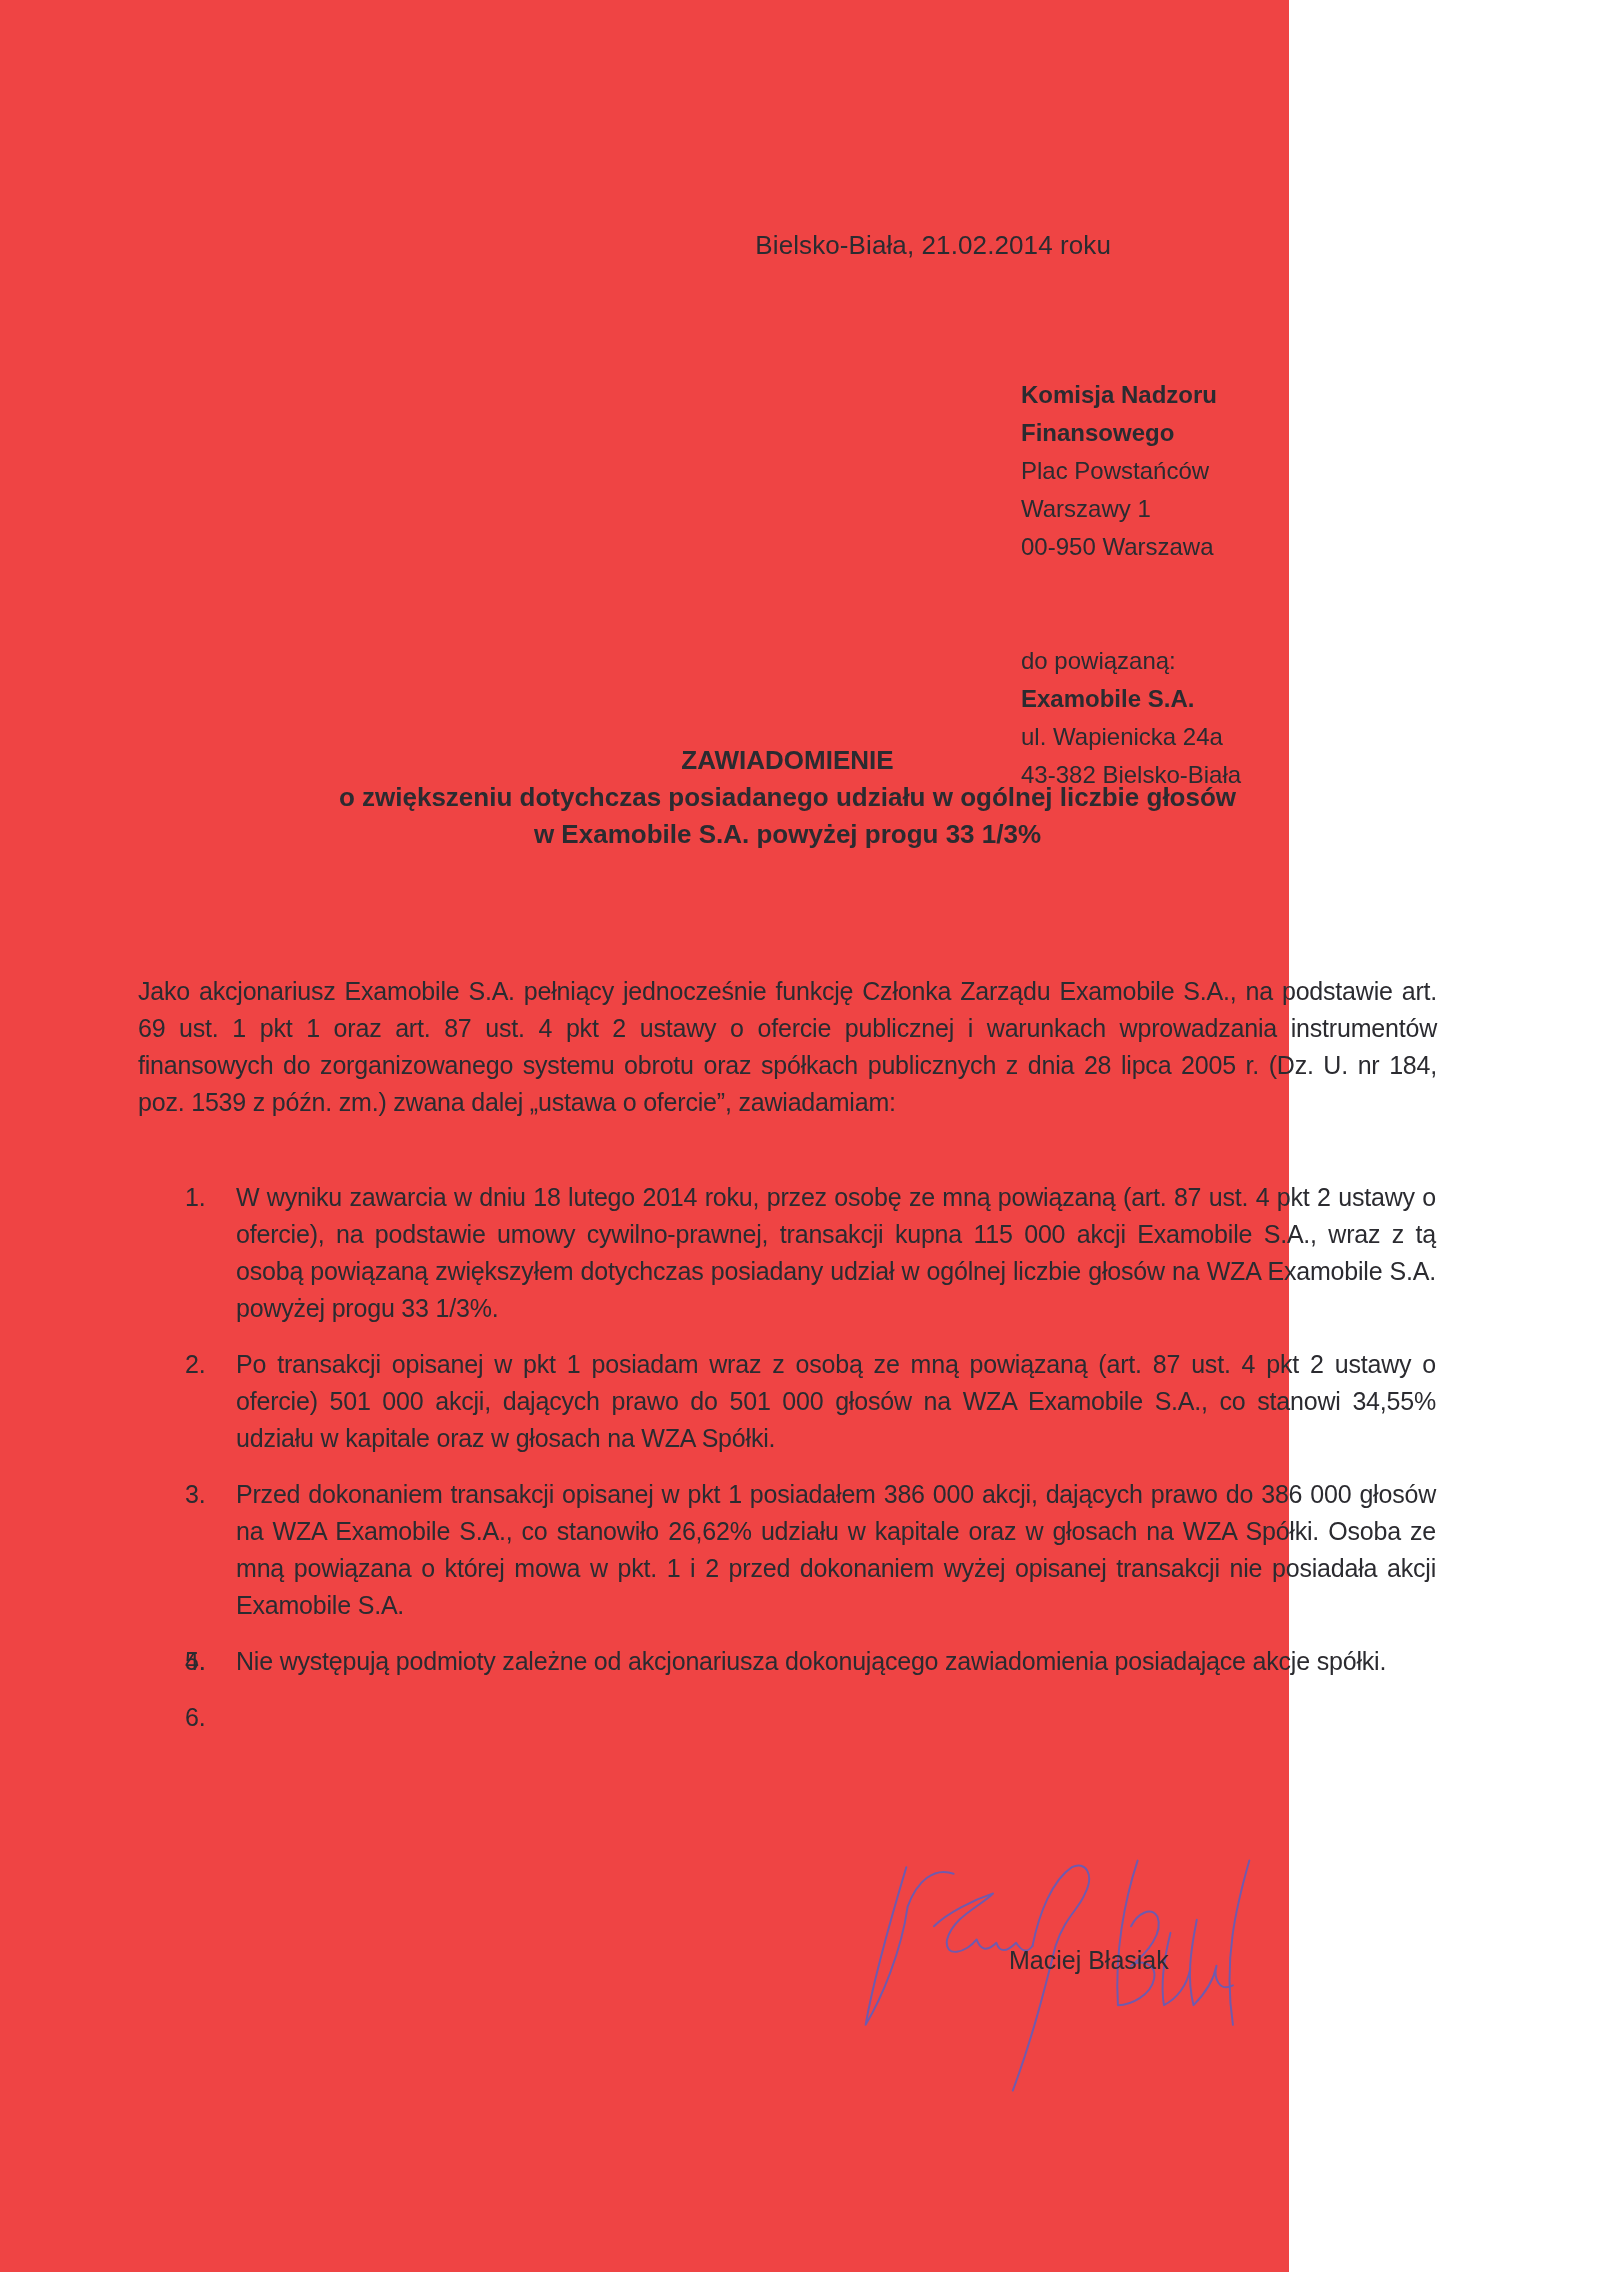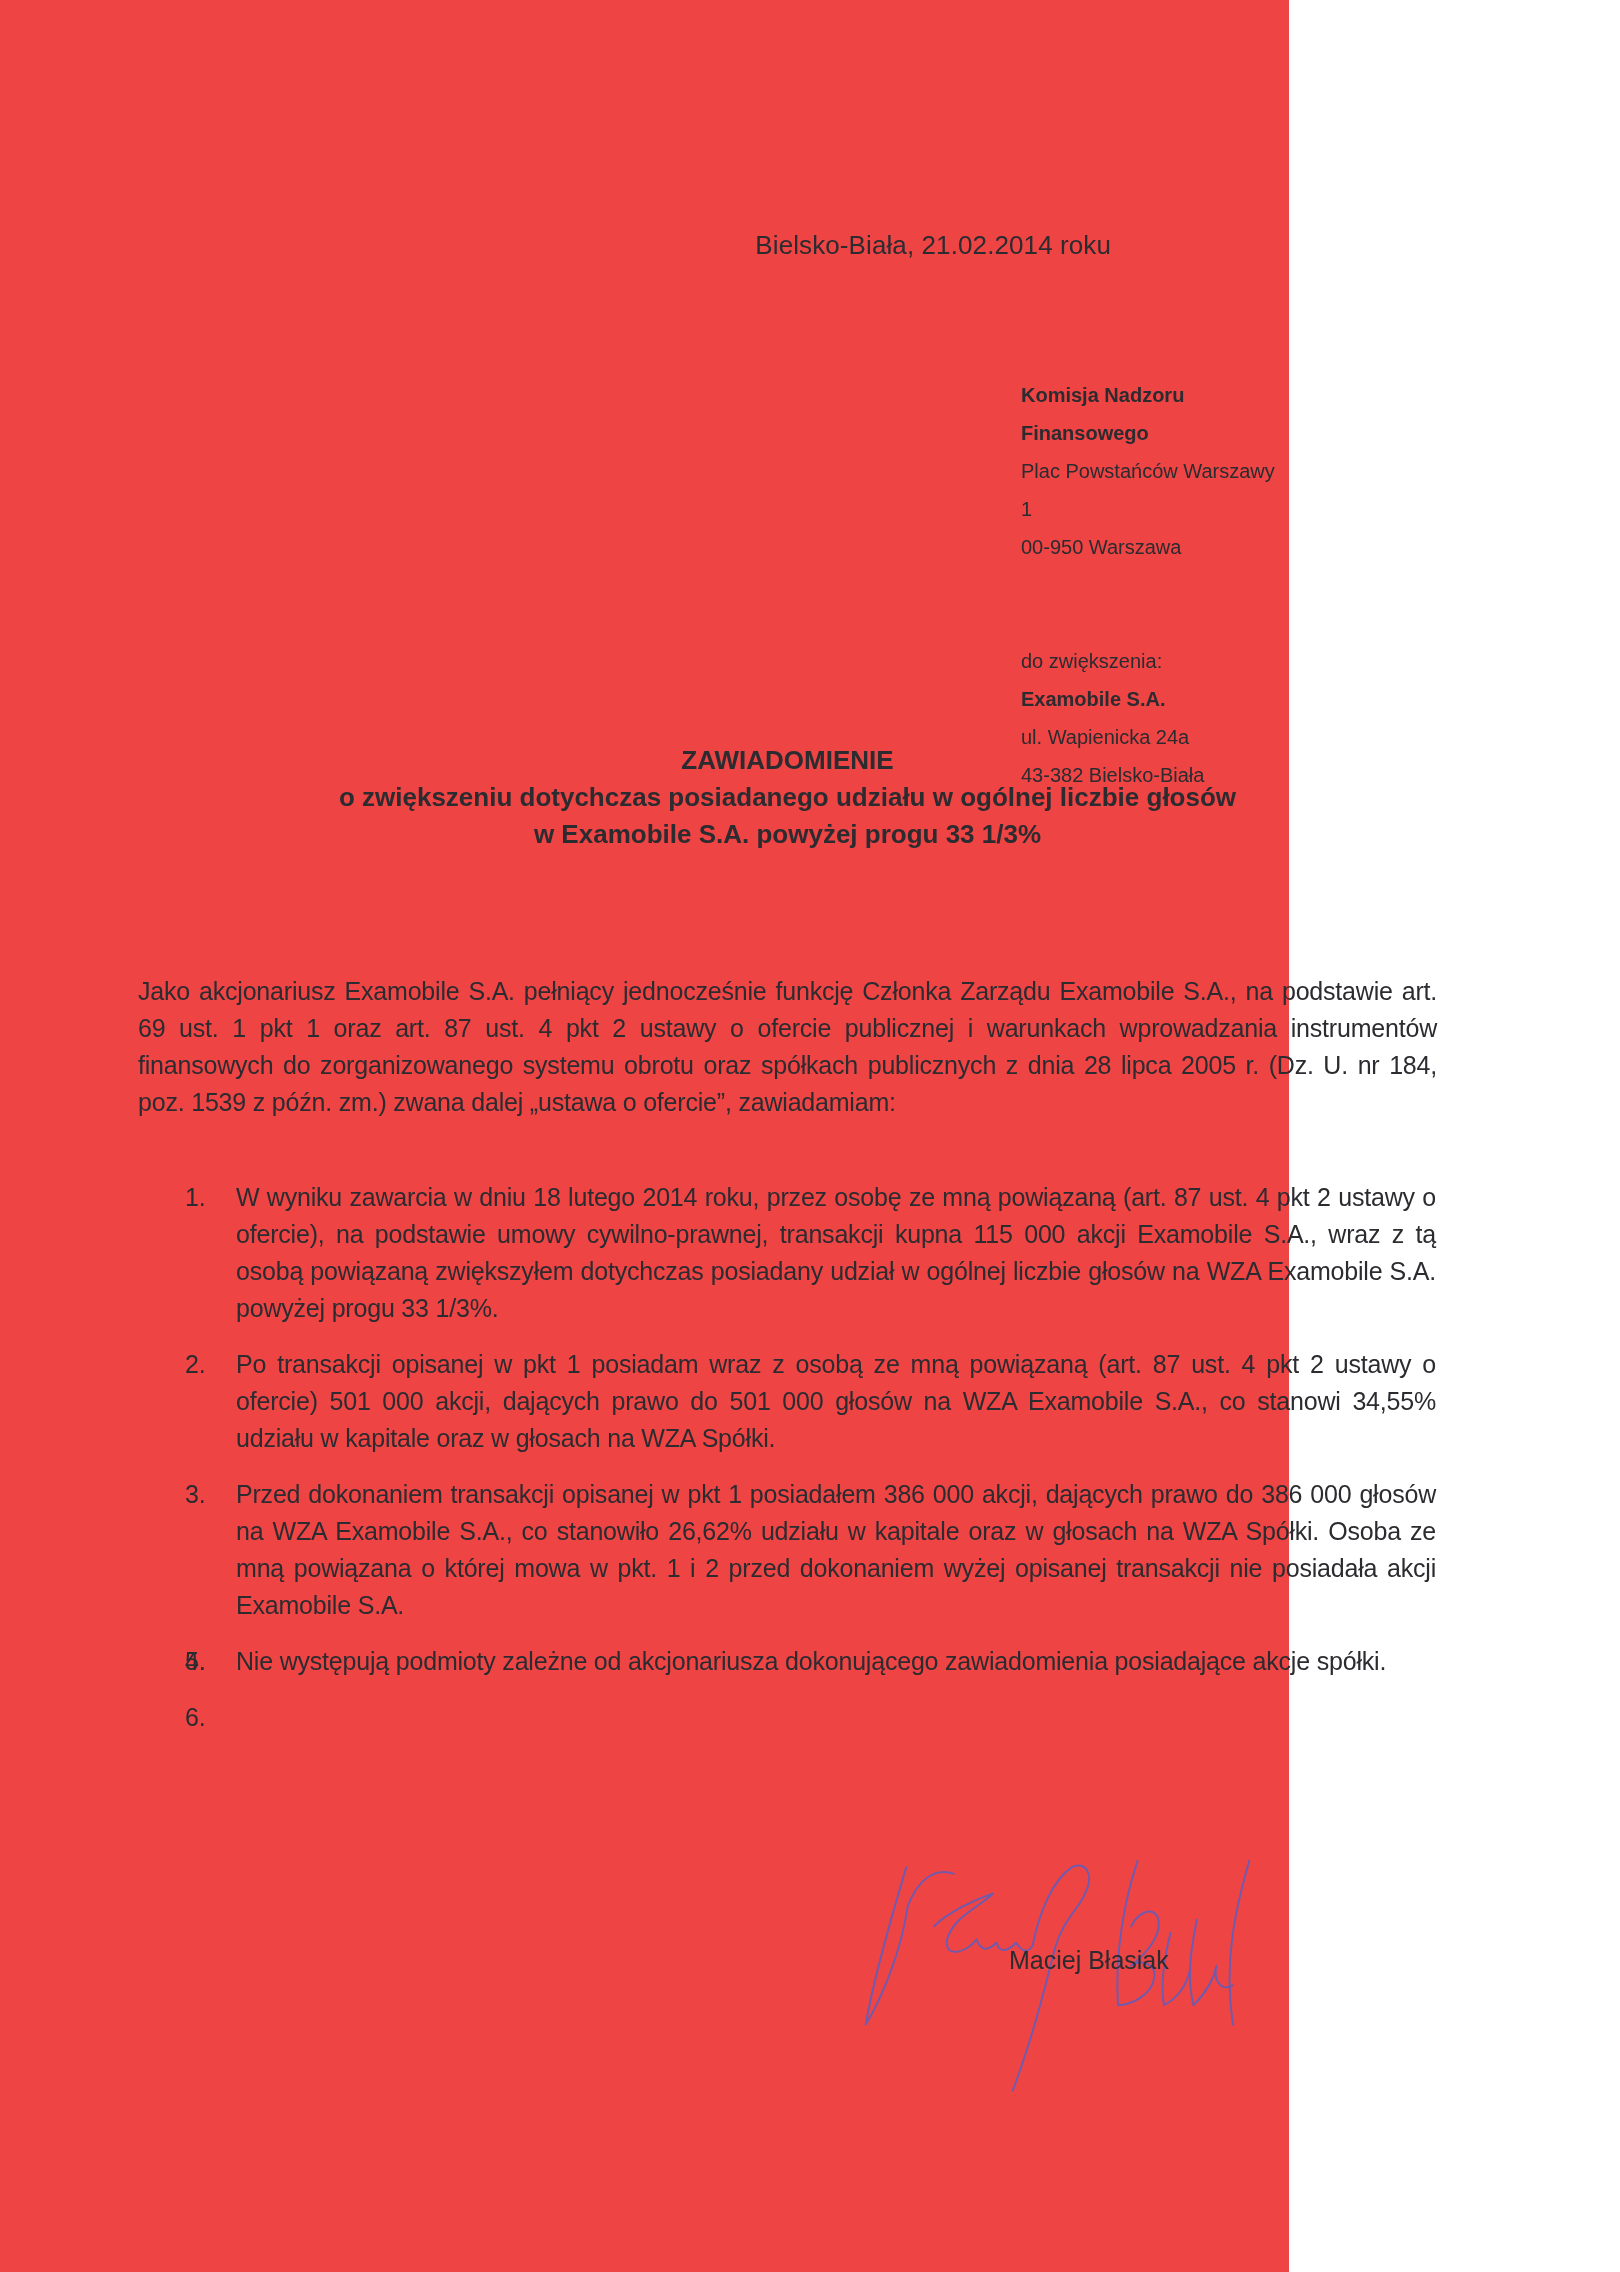--- a/index.html
+++ b/index.html
@@ -8,21 +8,21 @@
     font-family: "Liberation Sans", "DejaVu Sans", sans-serif;
     color: #2b2b30;
   }
   .page { position: absolute; left: 0; top: 0; width: 1289px; height: 2273px; background: #ef4444; }
   .date {
     position: absolute; top: 230px; right: 178px;
     font-size: 26px; letter-spacing: 0.1px;
   }
   .recipient {
     position: absolute; left: 1021px; top: 376px;
-    font-size: 20px; line-height: 38px;
+    font-size: 24px; line-height: 38px;
   }
   .recipient .bold { font-weight: bold; }
   .recipient .gap { height: 76px; }
   .title-block {
     position: absolute; left: 138px; width: 1299px; top: 742px;
     text-align: center; font-weight: bold; font-size: 26px; line-height: 37px;
   }
   .intro {
     position: absolute; left: 138px; width: 1299px; top: 929px;
     font-size: 25px; line-height: 37px; text-align: justify;
@@ -48,21 +48,21 @@
 
 <div class="page">
 
   <div class="date">Bielsko-Biała, 21.02.2014 roku</div>
 
   <div class="recipient">
     <div class="bold">Komisja Nadzoru Finansowego</div>
     <div>Plac Powstańców Warszawy 1</div>
     <div>00-950 Warszawa</div>
     <div class="gap"></div>
-    <div>do zwiększenia:</div>
+    <div>do powiązaną:</div>
     <div class="bold">Examobile S.A.</div>
     <div>ul. Wapienicka 24a</div>
     <div>43-382 Bielsko-Biała</div>
   </div>
 
   <div class="title-block">
     <div>ZAWIADOMIENIE</div>
     <div>o zwiększeniu dotychczas posiadanego udziału w ogólnej liczbie głosów</div>
     <div>w Examobile S.A. powyżej progu 33 1/3%</div>
   </div>

